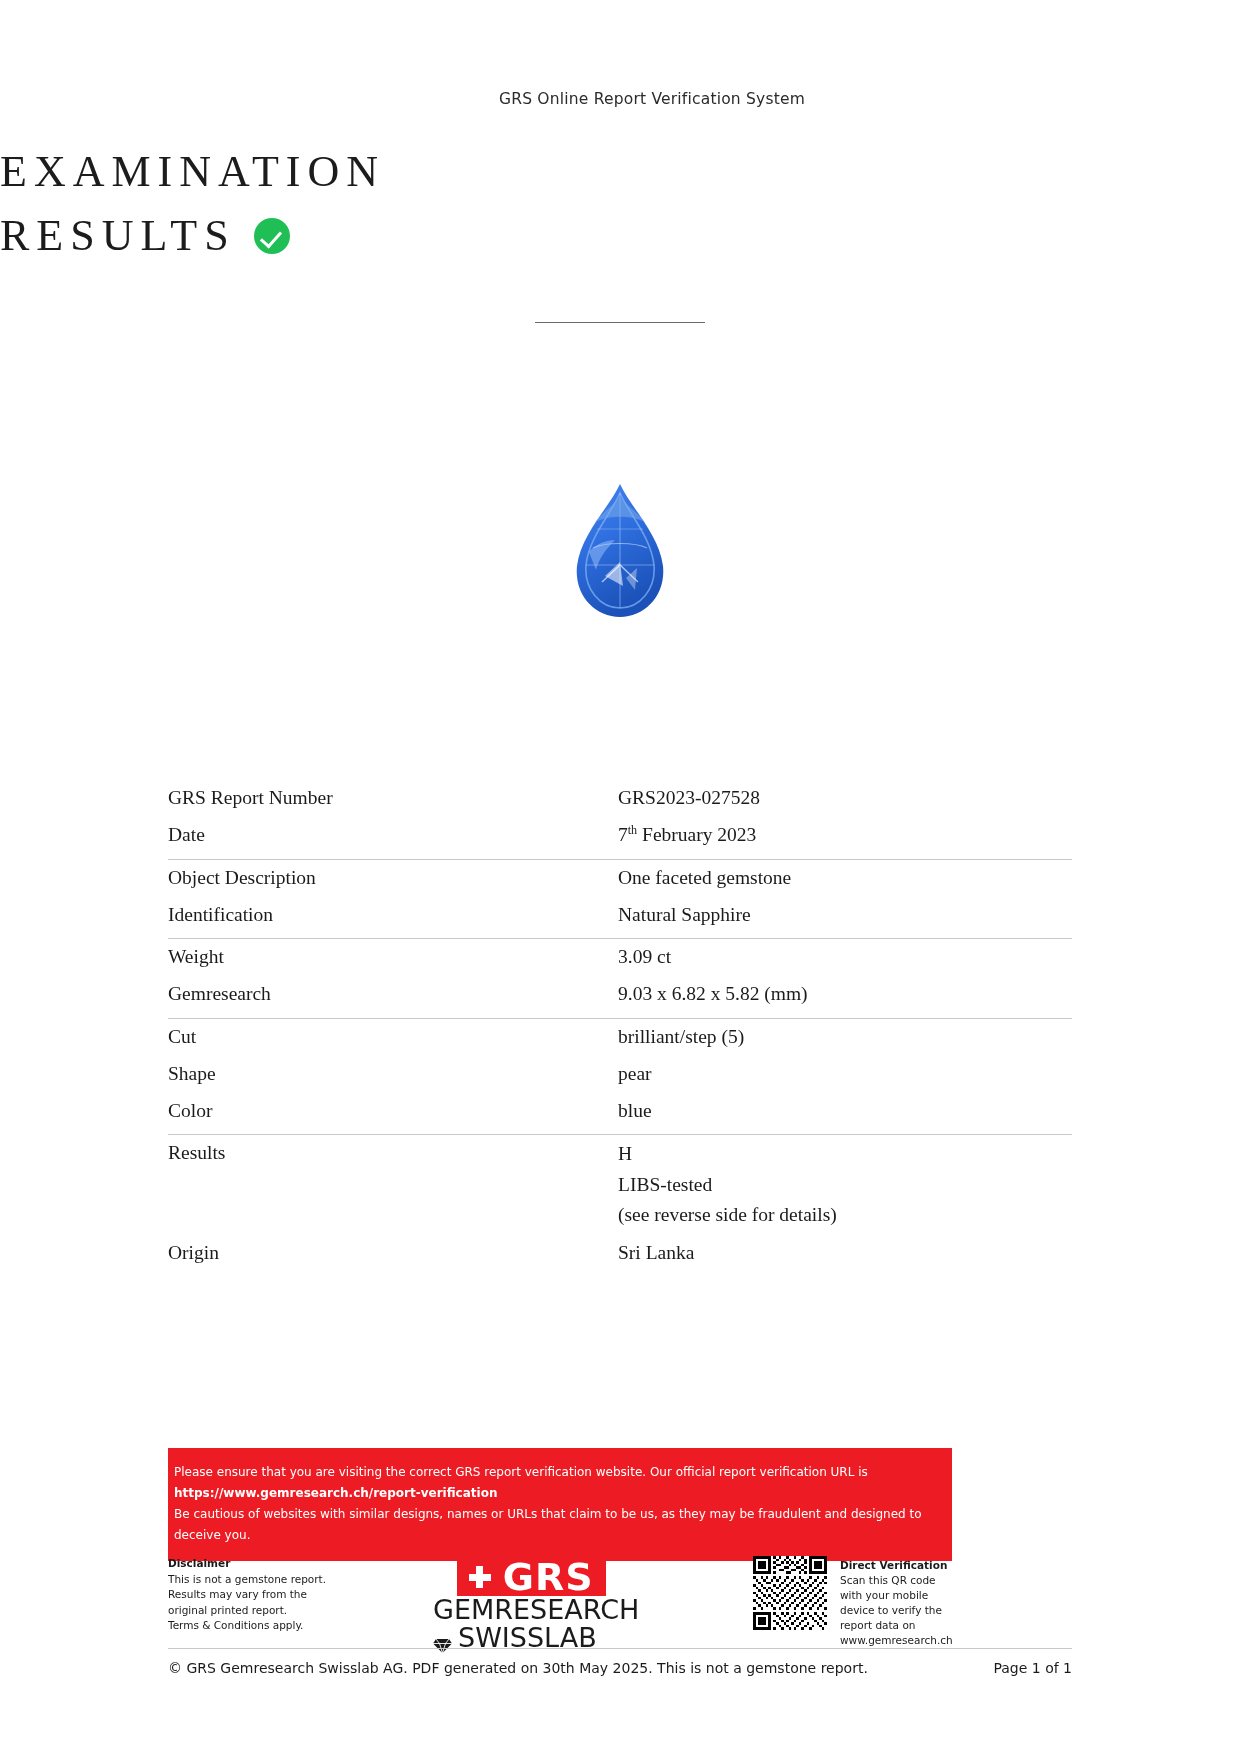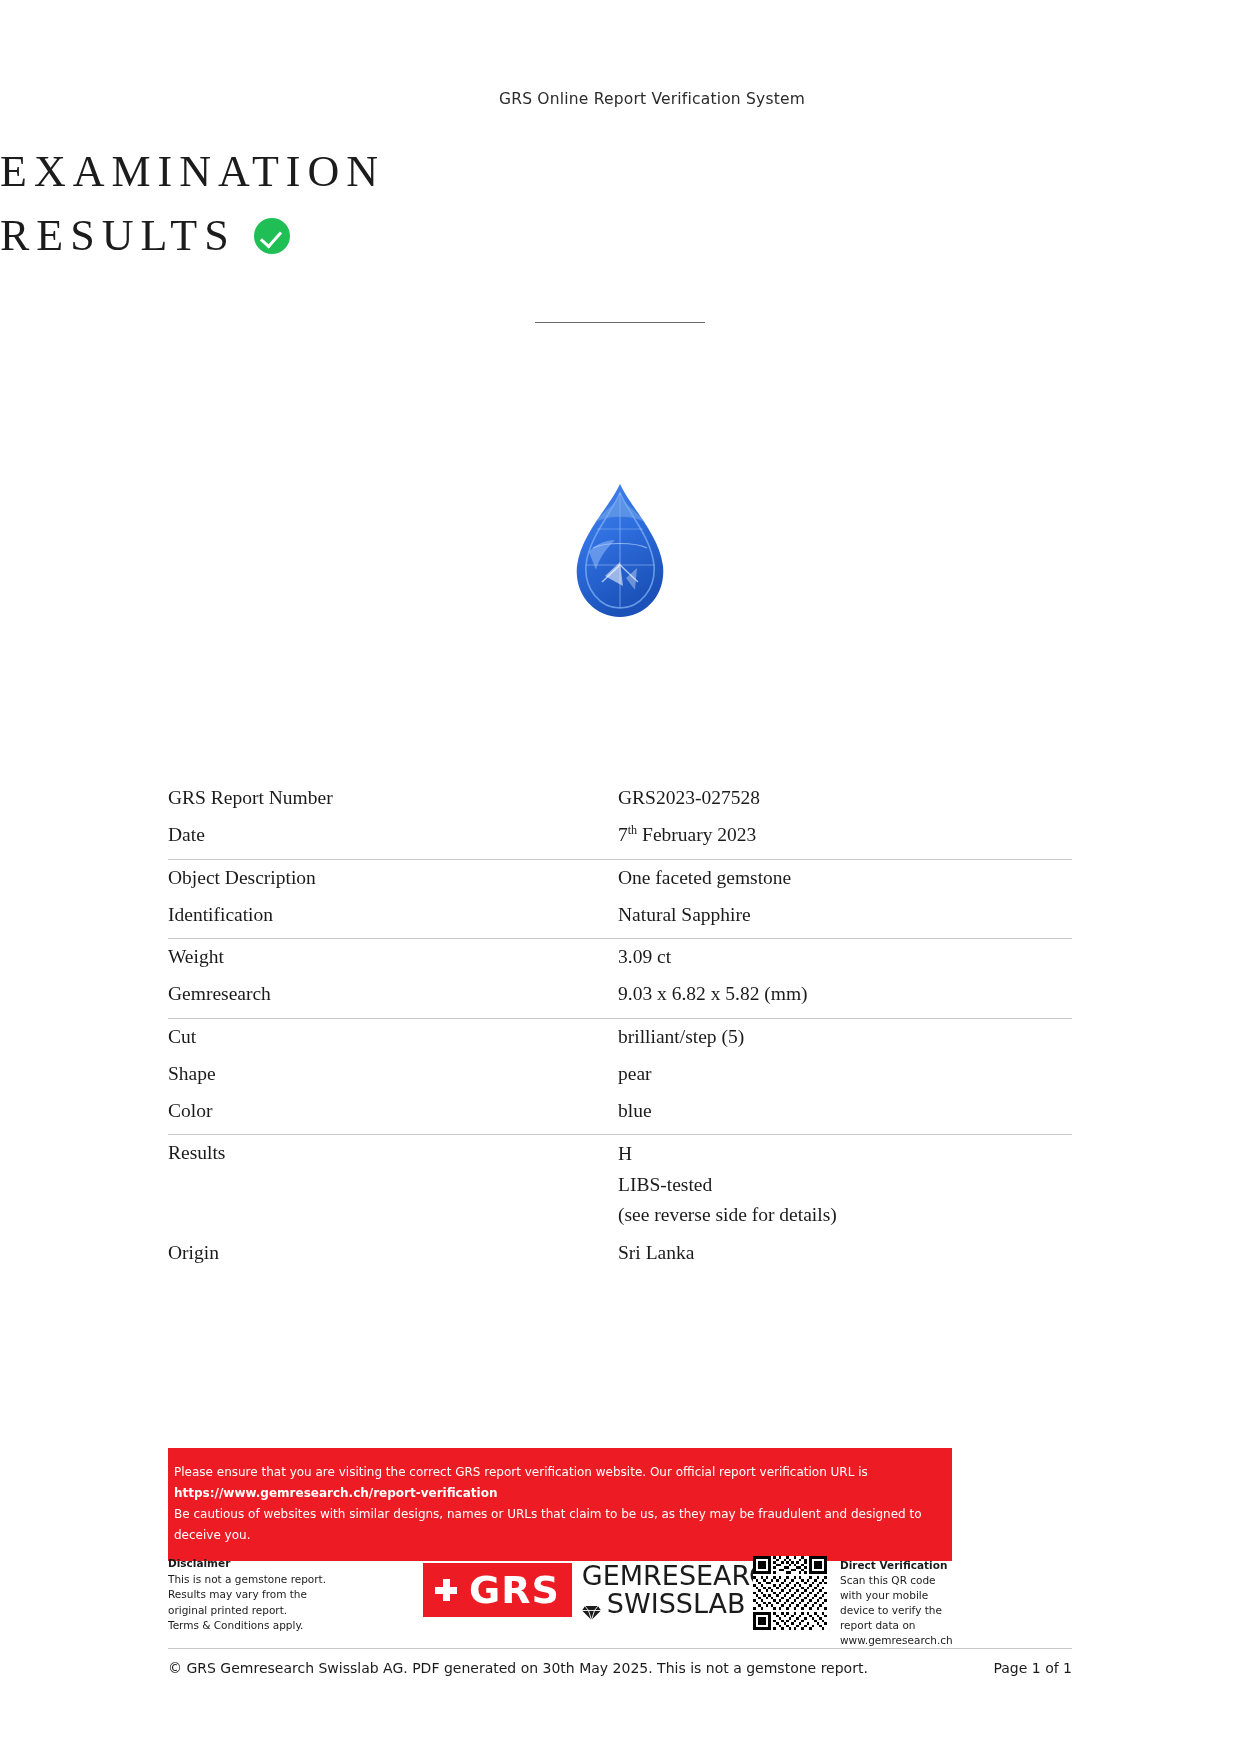--- a/index.html
+++ b/index.html
@@ -172,20 +172,21 @@
     margin-bottom: 1px;
   }
 
   .logo {
     position: absolute;
     left: 255px;
     top: 2px;
     display: flex;
     align-items: center;
     height: 64px;
+    flex-direction: column;
   }
   .logo-red {
     background: #ed1c24;
     display: flex;
     align-items: center;
     height: 54px;
     padding: 0 12px 0 8px;
   }
   .swiss-cross {
     width: 30px;

